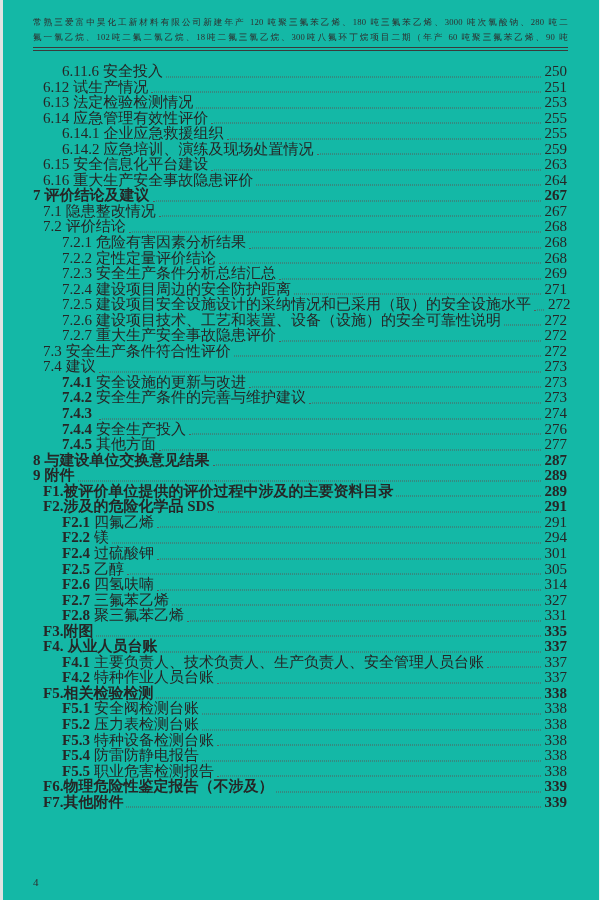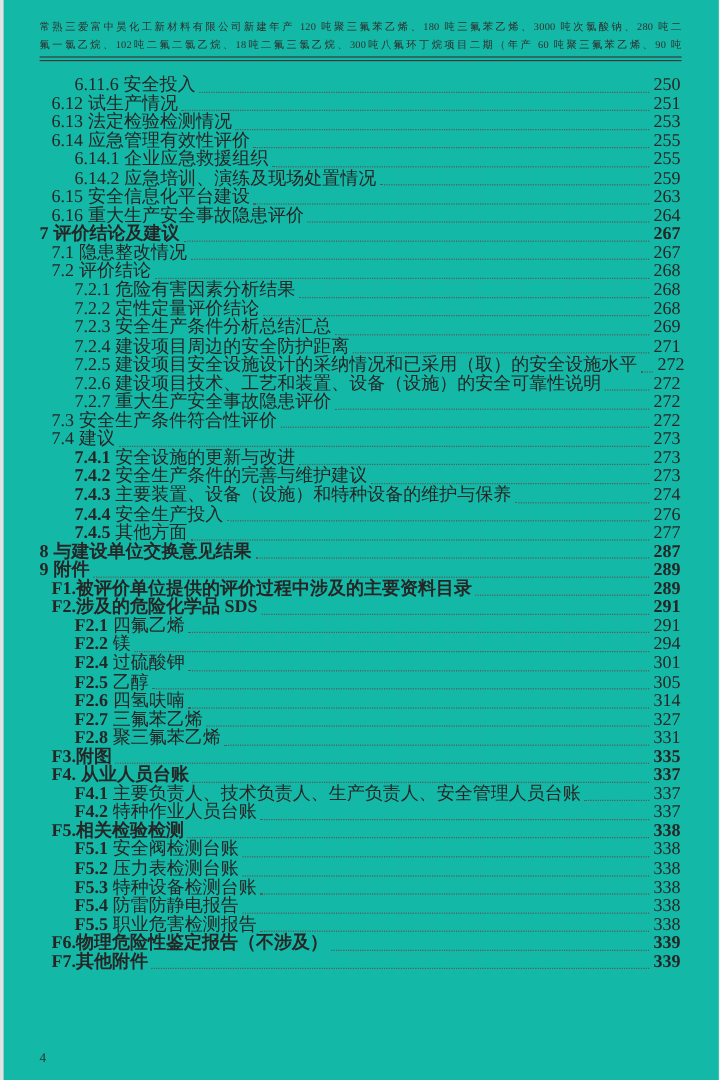--- a/index.html
+++ b/index.html
@@ -214,21 +214,20 @@
         <span class="toc-page">273</span>
       </div>
       <div class="toc-row lvl3 b-num">
         <span class="toc-num">7.4.2</span>
         <span class="toc-text">安全生产条件的完善与维护建议</span>
         <span class="leader"></span>
         <span class="toc-page">273</span>
       </div>
       <div class="toc-row lvl3 b-num">
         <span class="toc-num">7.4.3</span>
-        <span class="toc-text">主要装置、设备（设施）和特种设备的维护与保养</span>
         <span class="leader"></span>
         <span class="toc-page">274</span>
       </div>
       <div class="toc-row lvl3 b-num">
         <span class="toc-num">7.4.4</span>
         <span class="toc-text">安全生产投入</span>
         <span class="leader"></span>
         <span class="toc-page">276</span>
       </div>
       <div class="toc-row lvl3 b-num">

